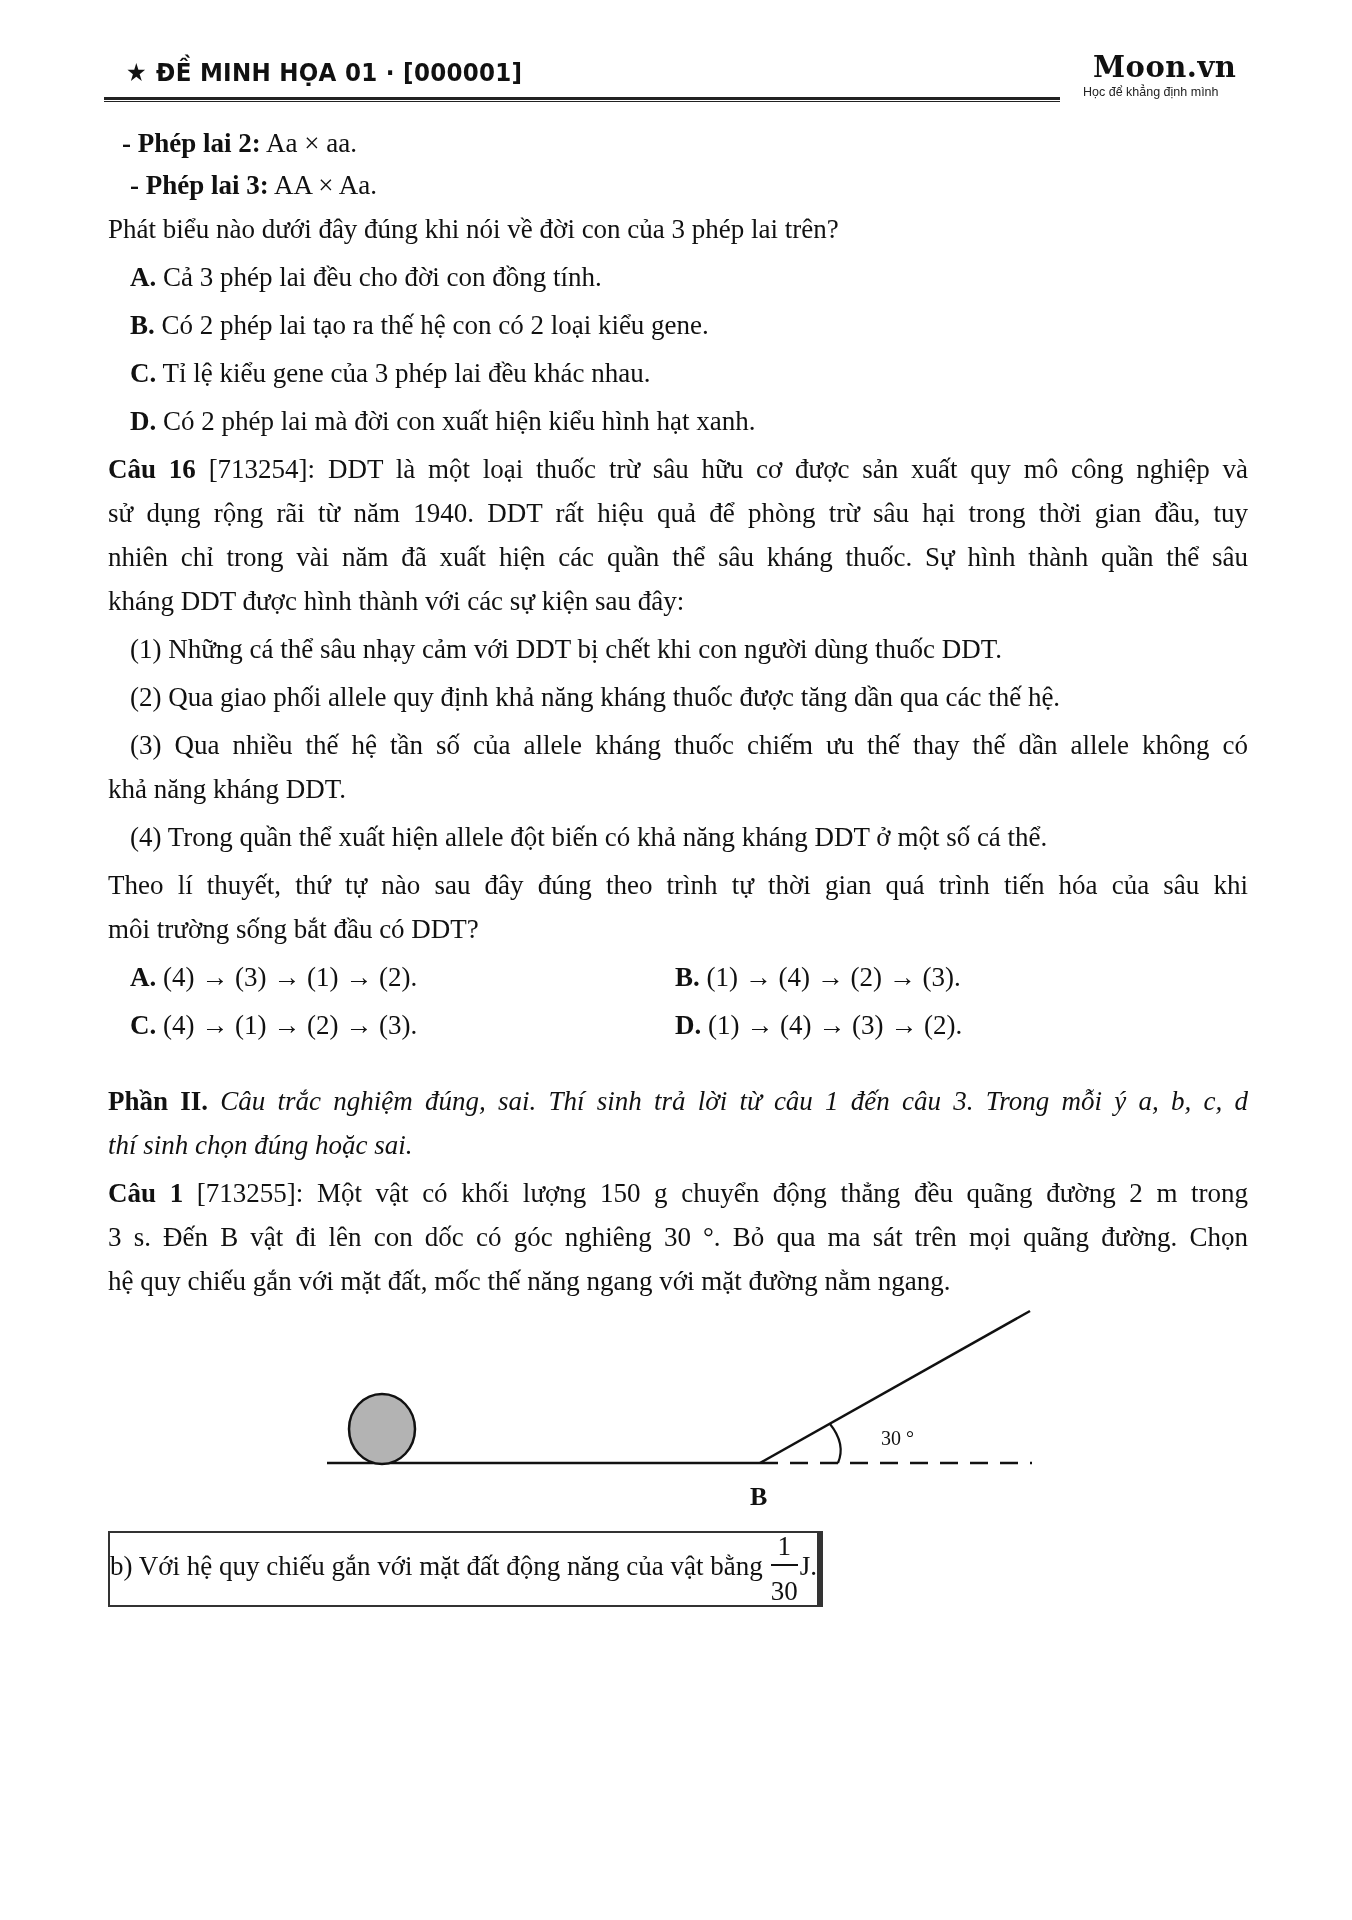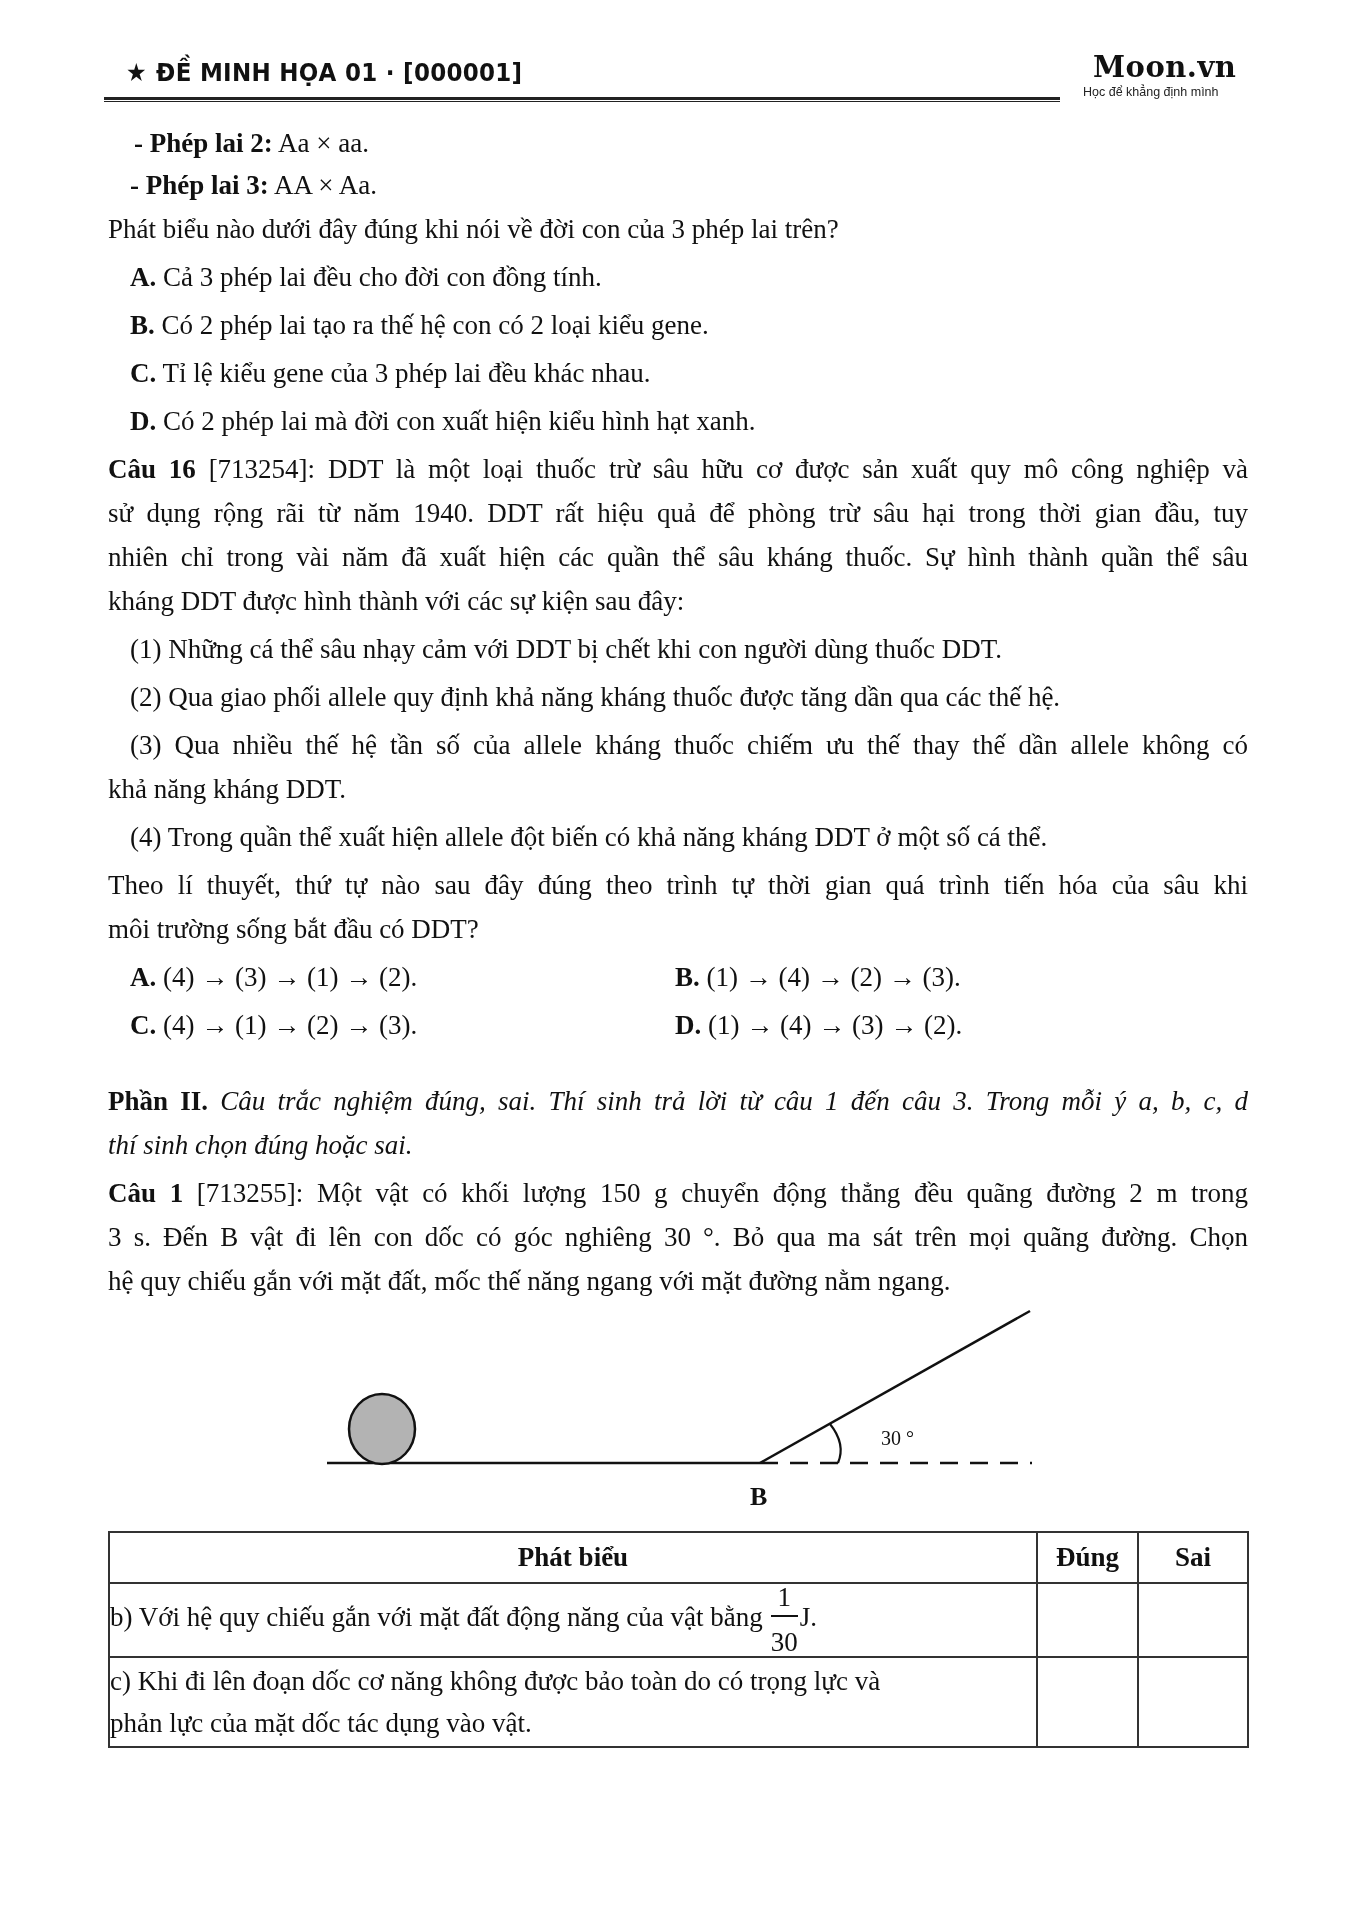--- a/index.html
+++ b/index.html
@@ -40,21 +40,21 @@
 <div>
   <div class="hdr-title">
     <span class="hdr-star">★</span><span>ĐỀ MINH HỌA 01 · [000001]</span>
   </div>
   <div class="hdr-rule"></div>
   <div class="logo">Moon.vn</div>
   <div class="tagline">Học để khẳng định mình</div>
 </div>
 
 <div>
-  <div class="line" style="left:134px; top:128px;"><b>- Phép lai 2:</b><span> Aa × aa.</span></div>
+  <div class="line" style="left:122px; top:128px;"><b>- Phép lai 2:</b><span> Aa × aa.</span></div>
   <div class="line" style="left:130px; top:170px;"><b>- Phép lai 3:</b><span> AA × Aa.</span></div>
   <div class="line" style="left:108px; top:214px;">Phát biểu nào dưới đây đúng khi nói về đời con của 3 phép lai trên?</div>
   <div class="line" style="left:130px; top:262px;"><b>A.</b><span> Cả 3 phép lai đều cho đời con đồng tính.</span></div>
   <div class="line" style="left:130px; top:310px;"><b>B.</b><span> Có 2 phép lai tạo ra thế hệ con có 2 loại kiểu gene.</span></div>
   <div class="line" style="left:130px; top:358px;"><b>C.</b><span> Tỉ lệ kiểu gene của 3 phép lai đều khác nhau.</span></div>
   <div class="line" style="left:130px; top:406px;"><b>D.</b><span> Có 2 phép lai mà đời con xuất hiện kiểu hình hạt xanh.</span></div>
 </div>
 
 <div>
   <div class="just" style="top:454px;"><b>Câu 16</b><span> [713254]:</span><span> DDT là một loại thuốc trừ sâu hữu cơ được sản xuất quy mô công nghiệp và</span></div>
@@ -93,34 +93,21 @@
   <ellipse cx="382" cy="1429" rx="33" ry="35" fill="#b3b3b3" stroke="#111" stroke-width="2.5"></ellipse>
   <line x1="760" y1="1463" x2="1030" y2="1311" stroke="#111" stroke-width="2.5"></line>
   <line x1="760" y1="1463" x2="1032" y2="1463" stroke="#111" stroke-width="2.5" stroke-dasharray="18,12"></line>
   <path d="M 830 1424 Q 846 1444 838 1463" fill="none" stroke="#111" stroke-width="2.2"></path>
 </svg>
 <div class="diagram-label" style="left:881px; top:1427px; font-size:20px;">30 °</div>
 <div class="diagram-label" style="left:750px; top:1482px; font-size:26px; font-weight:bold;">B</div>
 
 <table class="tbl">
   <tbody>
-      <tr>
-    <th class="col-stmt">Phát biểu</th>
-    <th class="col-true">Đúng</th>
-    <th class="col-false">Sai</th>
-  </tr>
   <tr style="height:72px;">
     <td class="cell-text">
       <span>b) Với hệ quy chiếu gắn với mặt đất động năng của vật bằng</span><span class="frac"><span class="num">1</span><span class="den">30</span></span><span>J.</span>
-    </td>
-    <td></td>
-    <td></td>
-  </tr>
-  <tr style="height:90px;">
-    <td class="cell-text" style="line-height:42px;">
-      <div>c) Khi đi lên đoạn dốc cơ năng không được bảo toàn do có trọng lực và</div>
-      <div>phản lực của mặt dốc tác dụng vào vật.</div>
     </td>
     <td></td>
     <td></td>
   </tr>
 </tbody>
   </table>
 
 </body></html>

